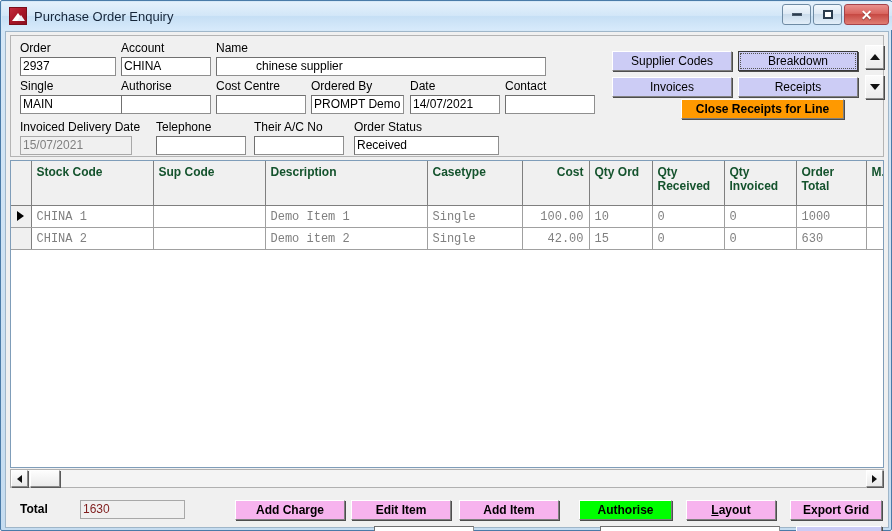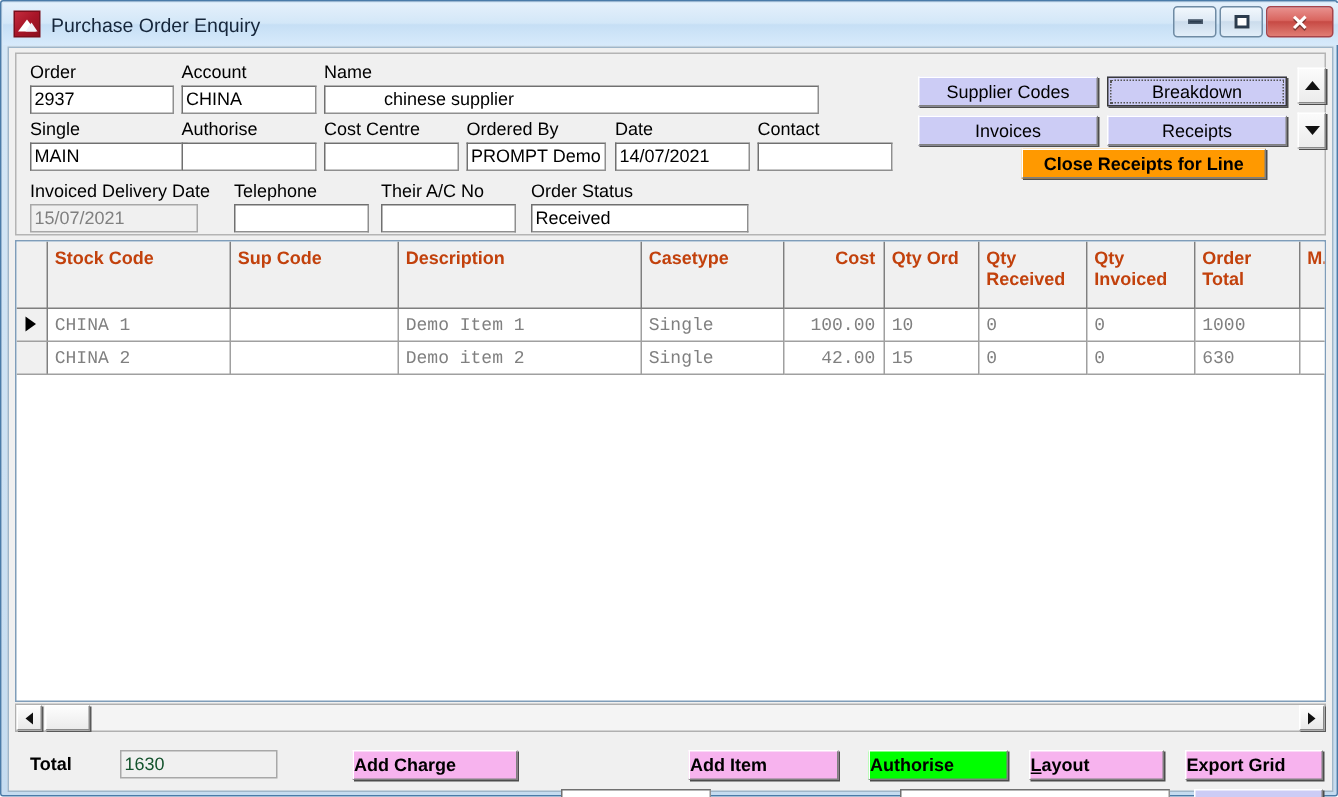--- a/index.html
+++ b/index.html
@@ -193,21 +193,21 @@
   #grid-table th {
     background: #f0f0f0;
     border: 1px solid #7f7f7f;
     border-top: none; border-left: none;
     font-size: 12px;
     font-weight: bold;
     text-align: left;
     padding: 4px 5px;
     height: 36px;
     vertical-align: top;
-    color: #c2410c;
+    color: #14532d;
     font-family: "Liberation Sans", sans-serif;
     overflow: hidden;
   }
   #grid-table th.selcol { width: 20px; padding: 0; }
   #grid-table th.num { text-align: right; }
   #grid-table td {
     border: 1px solid #a0a0a0;
     border-top: none; border-left: none;
     font-size: 12px;
     color: #808080;
@@ -266,21 +266,21 @@
     position: absolute; left: 14px; top: 12px;
     font-size: 12px; font-weight: bold;
     font-family: "Liberation Sans", sans-serif;
   }
   .fbtn {
     position: absolute;
     box-sizing: border-box;
     height: 20px;
     font-size: 12px; font-weight: bold;
     font-family: "Liberation Sans", sans-serif;
-    text-align: left; line-height: 18px;
+    text-align: center; line-height: 18px;
     background: #f7b3ee;
     border: 1px solid #ffffff;
     border-right-color: #808080; border-bottom-color: #808080;
     box-shadow: 1px 1px 0 #4d4d4d;
     color: #000; cursor: default;
     white-space: nowrap; overflow: hidden;
   }
   .fbtn.green { background: #00ff00; }
   .fbtn.lav   { background: #ccccf5; }
   .u { text-decoration: underline; }
@@ -438,23 +438,24 @@
         <span class="tri-lf"></span>
       </div>
       <div id="sbthumb"></div>
       <div class="sbbtn" style="right:0;">
         <span class="tri-rt"></span>
       </div>
     </div>
 
     <div id="footer">
       <span id="total-label">Total</span>
-      <div class="fld-box ro" style="left:74px; top:10px; width:105px; color:#14532d;">1630</div>
+      <div class="fld-box ro" style="left:74px; top:10px; width:105px; color:#7f1d1d;">1630</div>
 
       <div class="fbtn" style="left:229px;top:10px;width:110px;">Add Charge</div>
+      <div class="fbtn" style="left:345px;top:10px;width:100px;">Edit Item</div>
       <div class="fbtn" style="left:453px;top:10px;width:100px;">Add Item</div>
       <div class="fbtn green" style="left:573px;top:10px;width:93px;">Authorise</div>
       <div class="fbtn" style="left:680px;top:10px;width:90px;"><span class="u">L</span><span>ayout</span></div>
       <div class="fbtn" style="left:784px;top:10px;width:92px;">Export Grid</div>
 
       <span class="fld-label" style="left:239px;top:39px;">Search By: Stock Code</span>
       <div class="fld-box" style="left:368px;top:36px;width:100px;"></div>
 
       <span class="fld-label" style="left:481px;top:39px;">And/Or Description</span>
       <div class="fld-box" style="left:594px;top:36px;width:180px;"></div>

